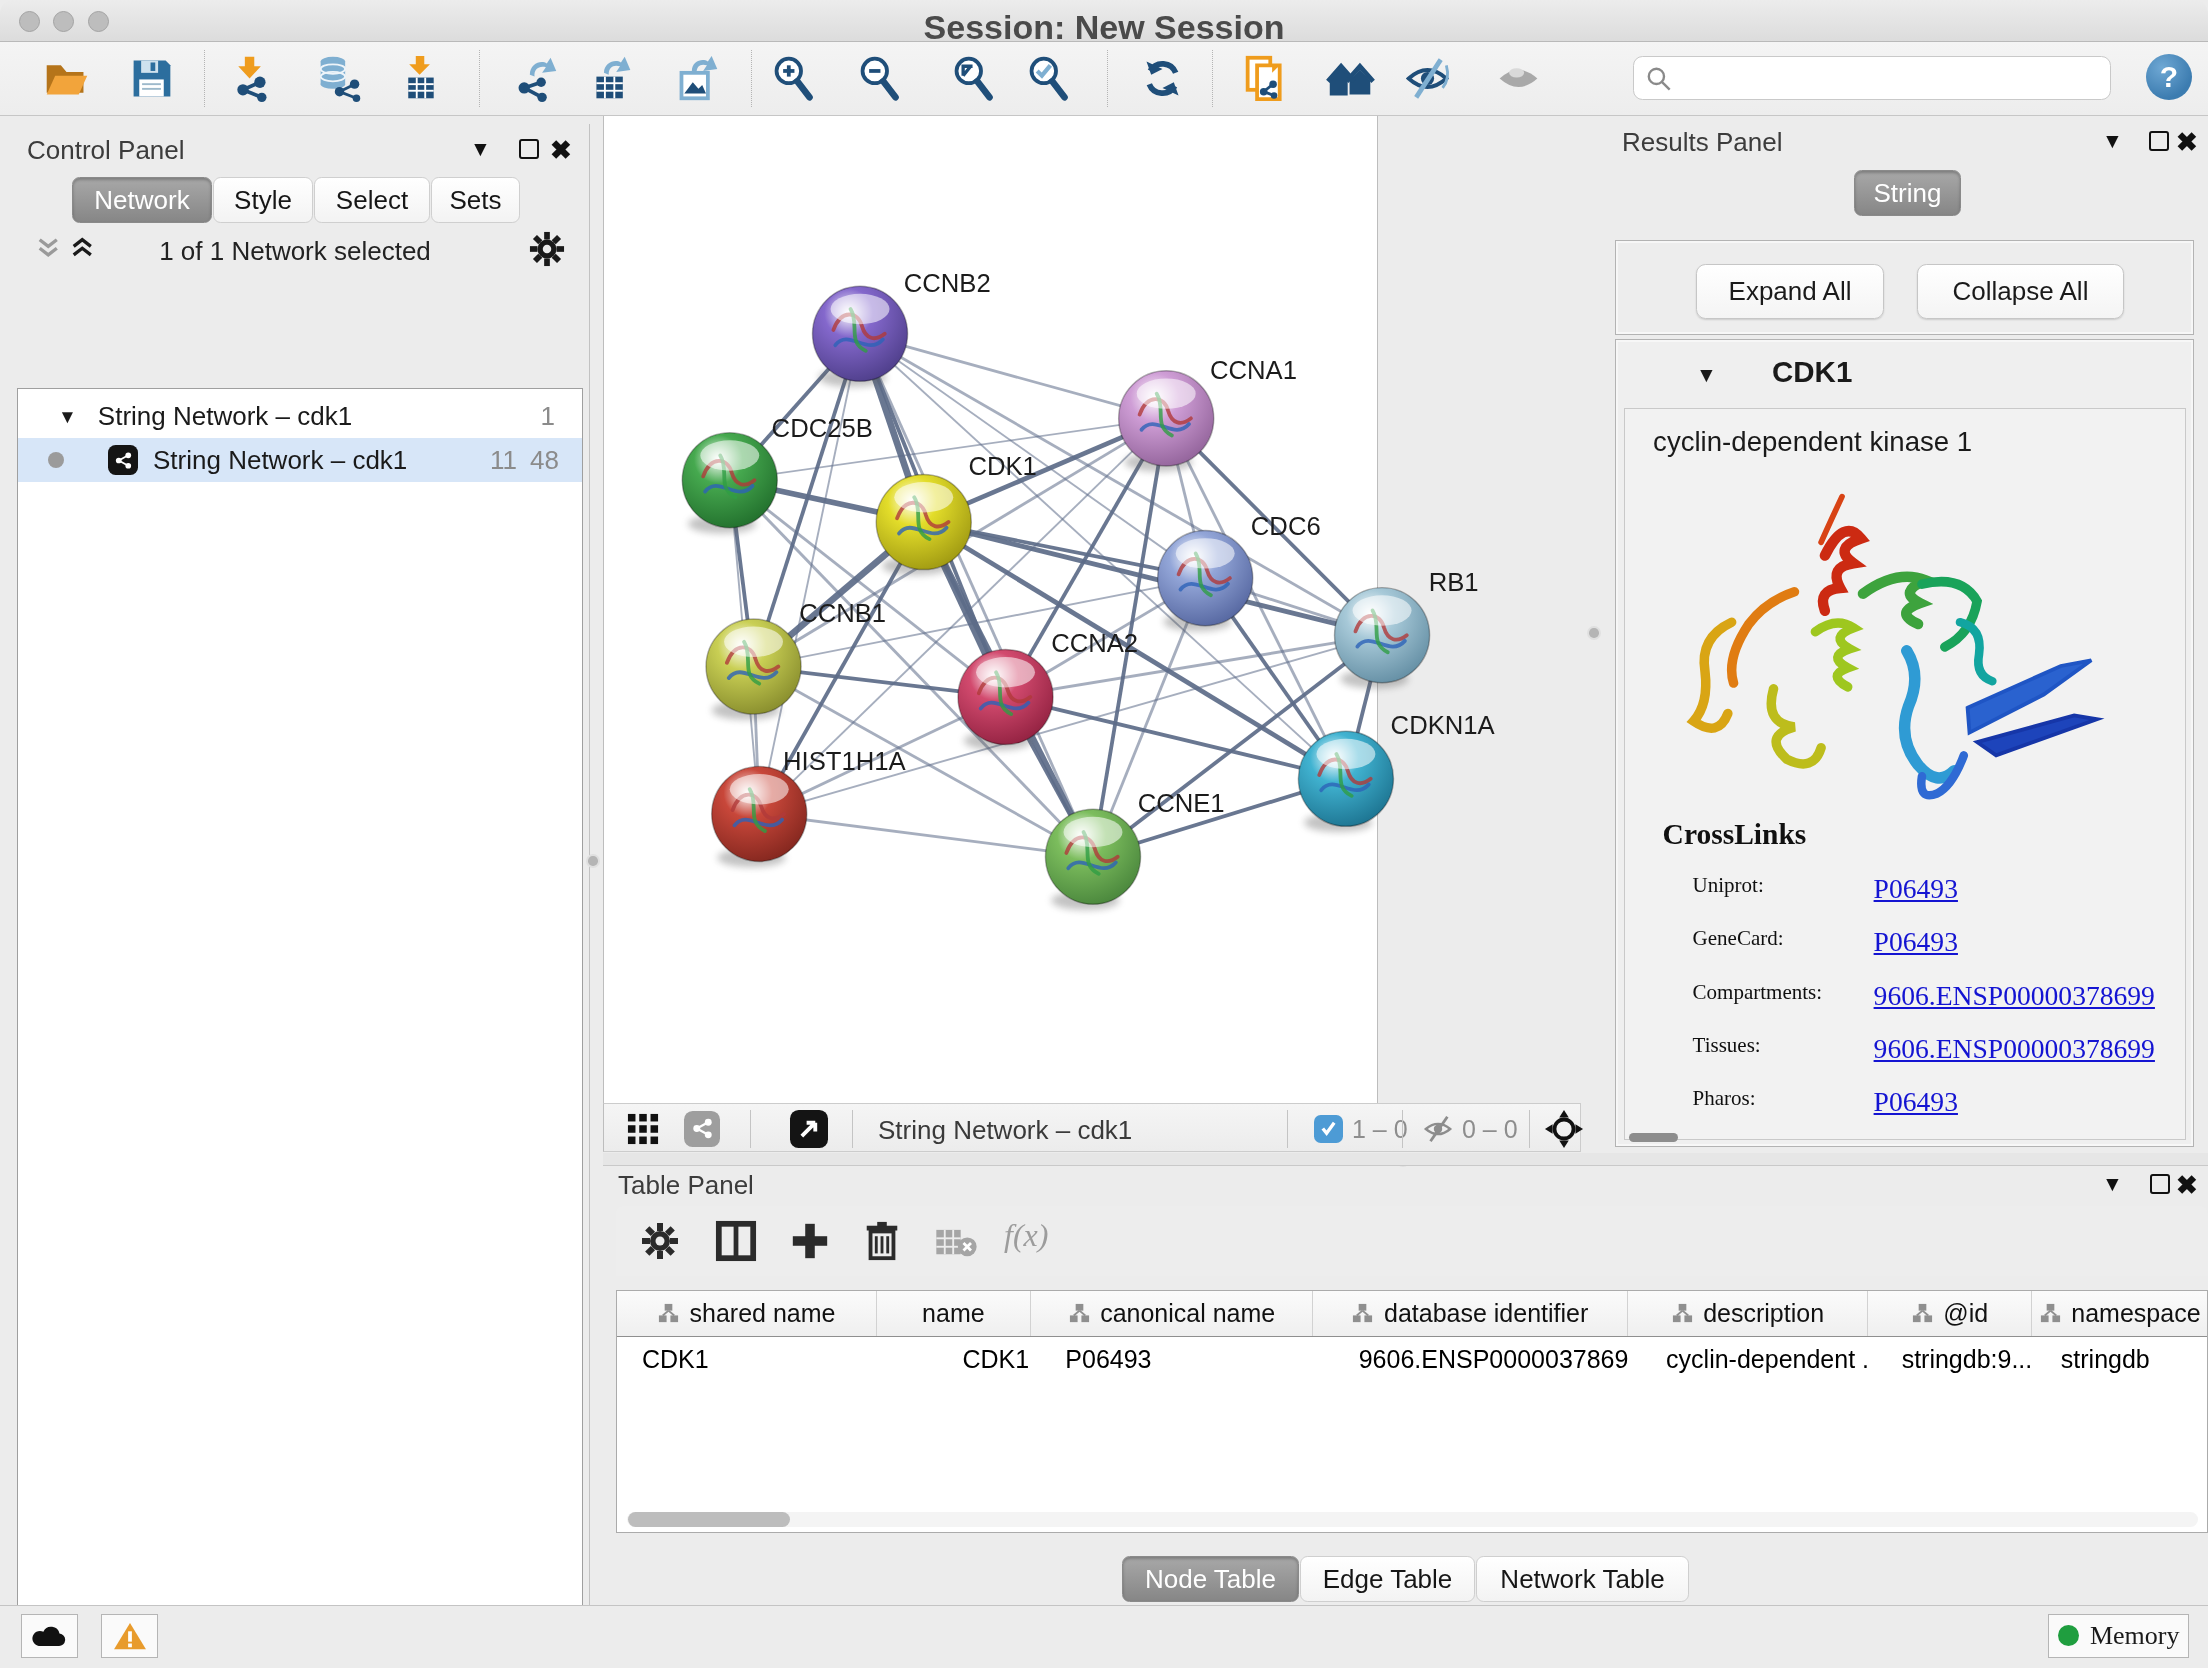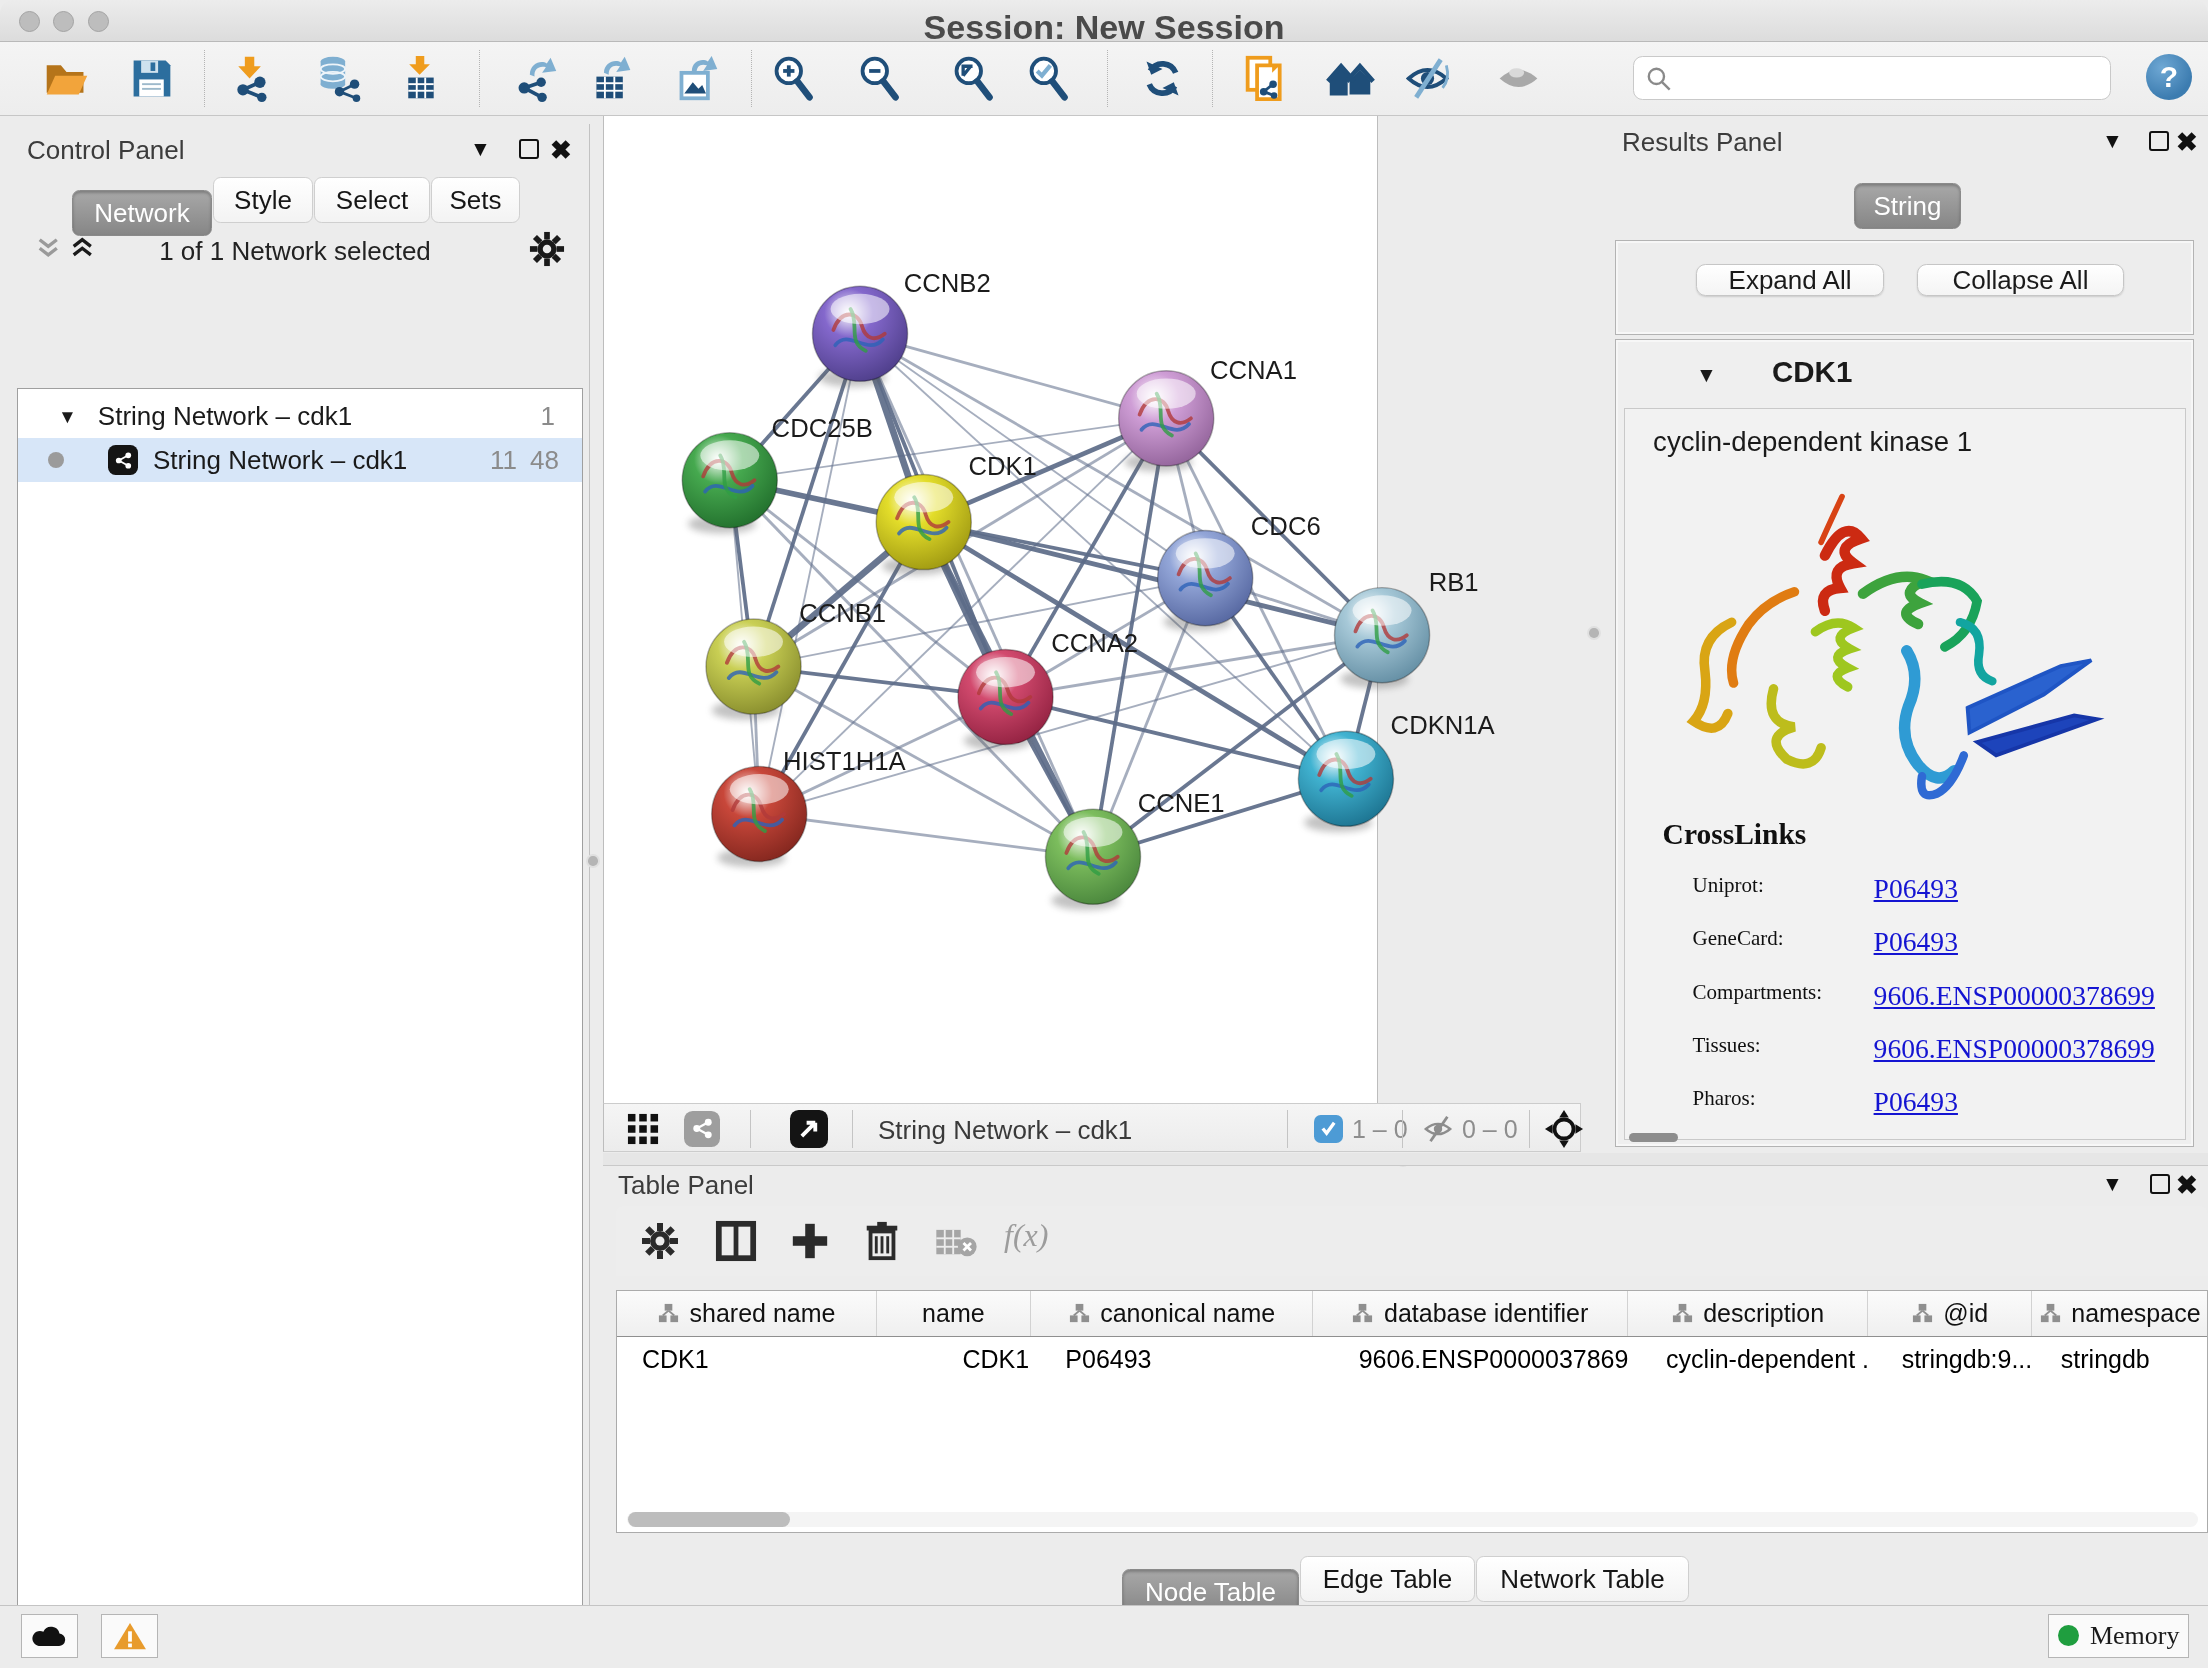--- a/index.html
+++ b/index.html
@@ -48,21 +48,20 @@
   .ph-close { font-size:26px; font-weight:bold; color:#111; }
 
   .tab {
     height:46px; border:1px solid #cfcfcf; background:linear-gradient(#ffffff,#f3f3f3);
     border-radius:7.6px; font-size:26px; text-align:center; color:#161616;
     display:flex; align-items:center; justify-content:center;
   }
   .tab.sel {
     background:linear-gradient(#a8a8a8,#868686); color:#fff; border-color:#8a8a8a;
     box-shadow:inset 0 1.9px 2.9px rgba(0,0,0,.25);
-    margin-top:13px;
   }
 
   
   .tree-box { left:17px; top:264px; width:566px; height:1316px; background:#fff; border:1px solid #9f9f9f; }
   .tree-row { left:0; width:100%; height:44px; display:flex; align-items:center; font-size:26px; }
   .tree-row.sel { background:#d7e6f8; }
   .count { color:#8b8b8b; font-size:26px; }
 
   .string-badge { width:30px; height:30px; background:#141414; border-radius:7.6px; display:inline-flex; align-items:center; justify-content:center; }
 
@@ -76,21 +75,21 @@
     border:1px solid #cccccc; border-left:1px solid #bdbdbd;
   }
   .ct-sep { top:5.7px; width:0; height:38px; border-left:1px solid #c4c4c4; }
   .ct-text { font-size:26px; color:#3a3a3a; }
   .ct-count { font-size:25px; color:#8d8d8d; }
 
   .hstrip { left:603px; top:1153px; width:1605px; height:13.3px; background:#e6e6e6; border-bottom:1px solid #c9c9c9; }
 
   
   .res-box1 { left:1615px; top:240px; width:579px; height:95px; background:#ededed; border:1px solid #b3b3b3; box-shadow:inset 0 0 0 1.9px #f7f7f7; }
-  .res-btn { top:23px; height:32px; background:linear-gradient(#ffffff,#f4f4f4); border:1px solid #c6c6c6; border-radius:9.5px;
+  .res-btn { top:23px; height:55px; background:linear-gradient(#ffffff,#f4f4f4); border:1px solid #c6c6c6; border-radius:9.5px;
              font-size:26px; display:flex; align-items:center; justify-content:center; box-shadow:0 1px 1.9px rgba(0,0,0,.15); }
   .res-box2 { left:1615px; top:339px; width:579px; height:808px; background:#efefef; border:1px solid #b3b3b3; box-shadow:inset 0 0 0 1.9px #f7f7f7; }
   .res-subbox { left:7.6px; top:68px; width:562px; height:732px; background:#f2f2f2; border:1px solid #c9c9c9; }
   .xl { font-family:"Liberation Serif", serif; font-size:21px; color:#101010; }
   .xl-link { font-family:"Liberation Serif", serif; font-size:27.6px; color:#1414d2; text-decoration:underline; }
 
   
   .tbl-toolbar { left:616px; top:1206px; width:1592px; height:70px; background:#ededed; border-radius:7.6px 7.6px 0 0; }
   .tbl-box { left:616px; top:1290px; width:1592px; height:243px; background:#fff; border:1px solid #ababab; }
   .th-row { display:flex; height:46px; background:linear-gradient(#fbfbfb,#efefef); border-bottom:1.9px solid #8f8f8f; }

